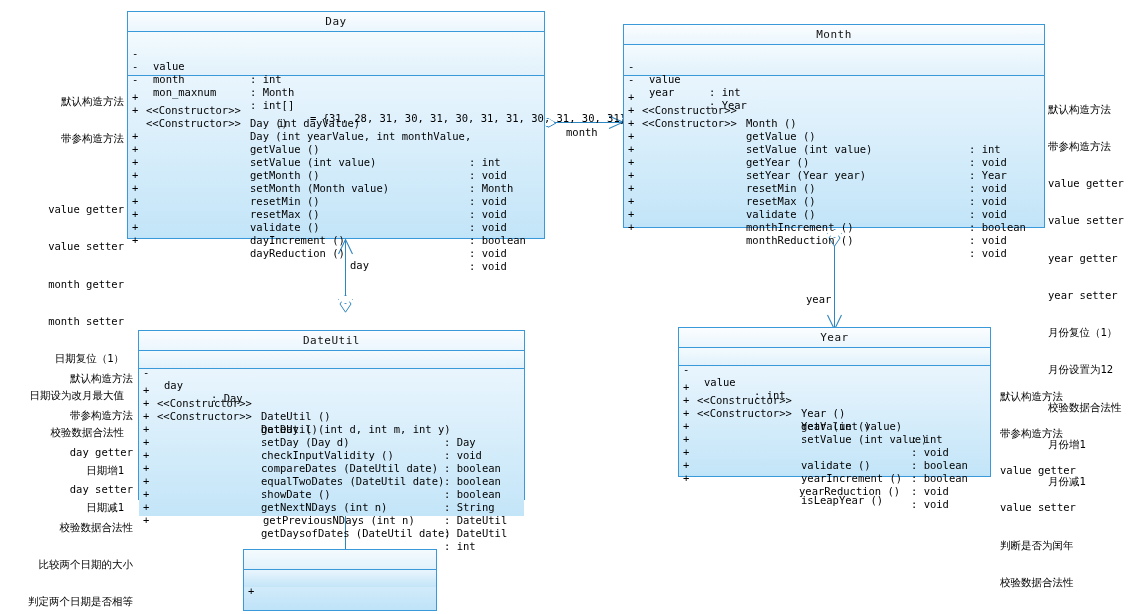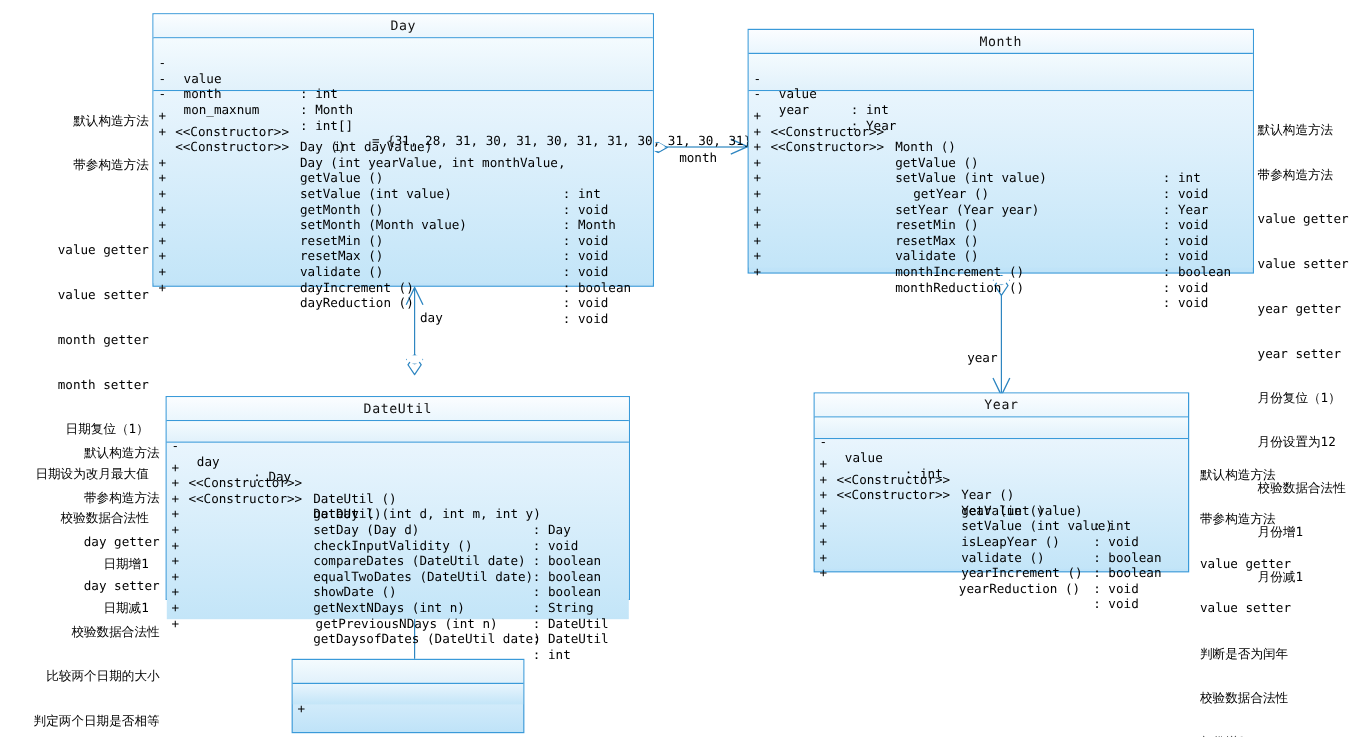--- a/index.html
+++ b/index.html
@@ -261,21 +261,21 @@
         <span class="nm" style="left:122px;">getValue ()</span>
         <span class="ty" style="left:345px;">: int</span>
       </div>
       <div class="row">
         <span class="vis">+</span>
         <span class="nm" style="left:122px;">setValue (int value)</span>
         <span class="ty" style="left:345px;">: void</span>
       </div>
       <div class="row">
         <span class="vis">+</span>
-        <span class="nm" style="left:122px;margin-left:15px;">getYear ()</span>
+        <span class="nm" style="left:122px;">getYear ()</span>
         <span class="ty" style="left:345px;">: Year</span>
       </div>
       <div class="row">
         <span class="vis">+</span>
         <span class="nm" style="left:122px;">setYear (Year year)</span>
         <span class="ty" style="left:345px;">: void</span>
       </div>
       <div class="row">
         <span class="vis">+</span>
         <span class="nm" style="left:122px;">resetMin ()</span>
@@ -397,21 +397,21 @@
         <span class="nm" style="left:122px;">getValue ()</span>
         <span class="ty" style="left:232px;">: int</span>
       </div>
       <div class="row">
         <span class="vis">+</span>
         <span class="nm" style="left:122px;">setValue (int value)</span>
         <span class="ty" style="left:232px;">: void</span>
       </div>
       <div class="row">
         <span class="vis">+</span>
-        <span class="nm" style="left:122px;">isLeapYear ()</span>
+        <span class="nm" style="left:122px;margin-top:48px;">isLeapYear ()</span>
         <span class="ty" style="left:232px;">: boolean</span>
       </div>
       <div class="row">
         <span class="vis">+</span>
         <span class="nm" style="left:122px;">validate ()</span>
         <span class="ty" style="left:232px;">: boolean</span>
       </div>
       <div class="row">
         <span class="vis">+</span>
         <span class="nm" style="left:122px;text-align:center;">yearIncrement ()</span>

